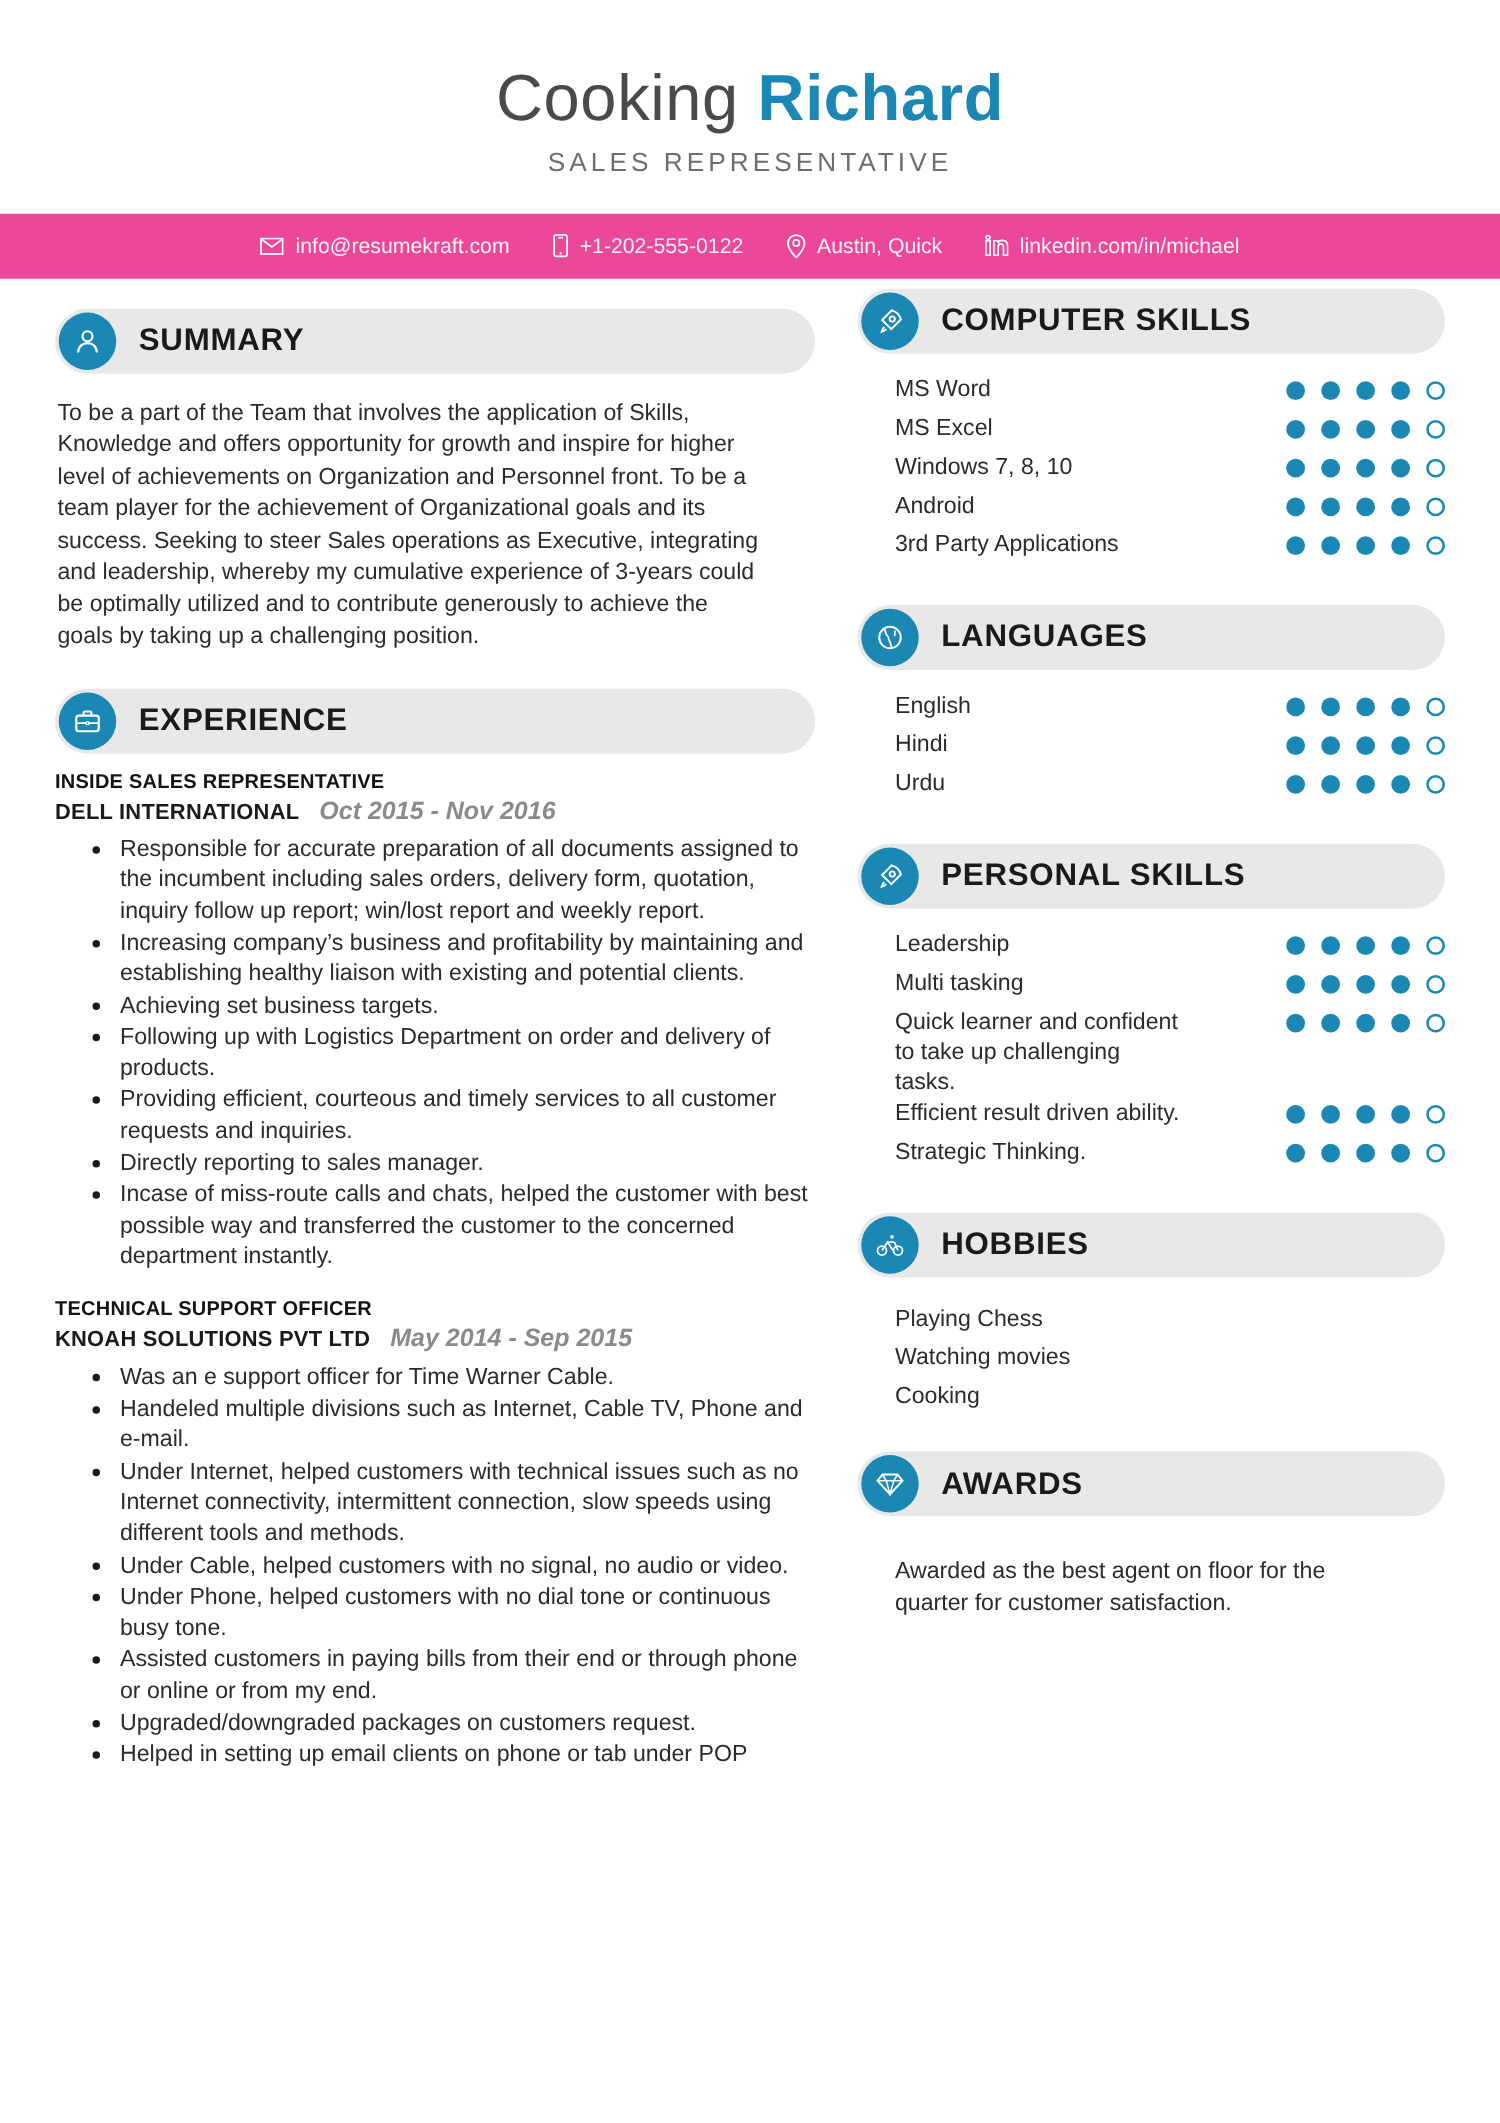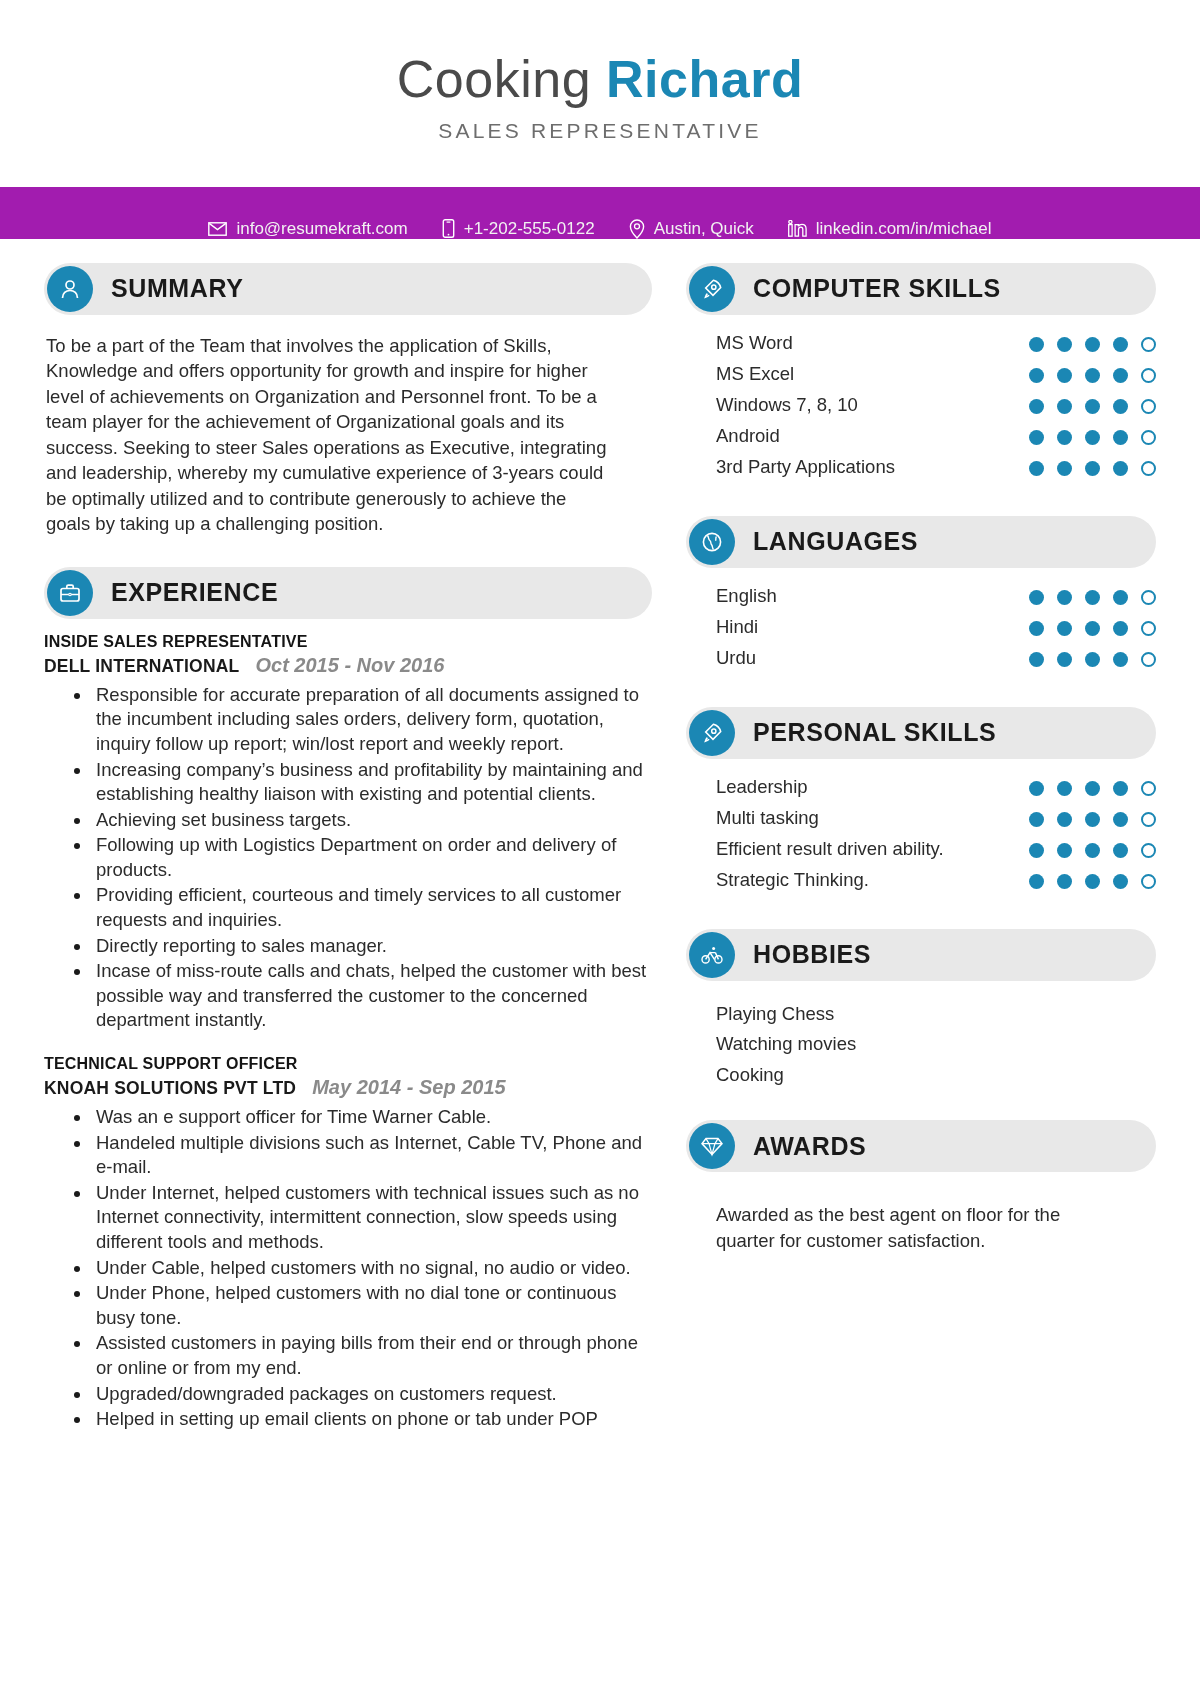--- a/index.html
+++ b/index.html
@@ -30,46 +30,46 @@
   .job-title {
     margin-top: 12px;
     font-size: 21px;
     letter-spacing: 3.2px;
     color: #6d6d6d;
     font-weight: 400;
   }
 
   
   .contact-bar {
-    margin-top: 44px;
-    background: #a21caf;
+    margin-top: 28px;
+    background: #ec4899;
     height: 52px;
     display: flex;
-    align-items: flex-end;
+    align-items: center;
     justify-content: center;
     gap: 34px;
     color: #ffffff;
   }
   .contact-item {
     display: flex;
     align-items: center;
     gap: 9px;
     font-size: 17px;
     color: #f2f2f2;
     white-space: nowrap;
   }
   .contact-item svg { display: block; }
 
   
   .columns {
     display: flex;
     padding: 0 0 0 0;
   }
   .col-left  { width: 672px; padding: 24px 20px 0 44px; }
-  .col-right { width: 528px; padding: 24px 44px 0 14px; }
+  .col-right { width: 528px; padding: 8px 44px 0 14px; }
 
   
   .sec-head {
     position: relative;
     height: 52px;
     margin-bottom: 14px;
     display: flex;
     align-items: center;
   }
   .sec-head .pill {
@@ -473,20 +473,30 @@
         <span class="rating-label">Multi tasking</span>
         <span class="dots">
             <i class="dot on"></i>
             <i class="dot on"></i>
             <i class="dot on"></i>
             <i class="dot on"></i>
             <i class="dot off"></i>
           </span>
       </div>
       <div class="rating-row">
+        <span class="rating-label">Quick learner and confident to take up challenging tasks.</span>
+        <span class="dots">
+            <i class="dot on"></i>
+            <i class="dot on"></i>
+            <i class="dot on"></i>
+            <i class="dot on"></i>
+            <i class="dot off"></i>
+          </span>
+      </div>
+      <div class="rating-row">
         <span class="rating-label">Efficient result driven ability.</span>
         <span class="dots">
             <i class="dot on"></i>
             <i class="dot on"></i>
             <i class="dot on"></i>
             <i class="dot on"></i>
             <i class="dot off"></i>
           </span>
       </div>
       <div class="rating-row">

